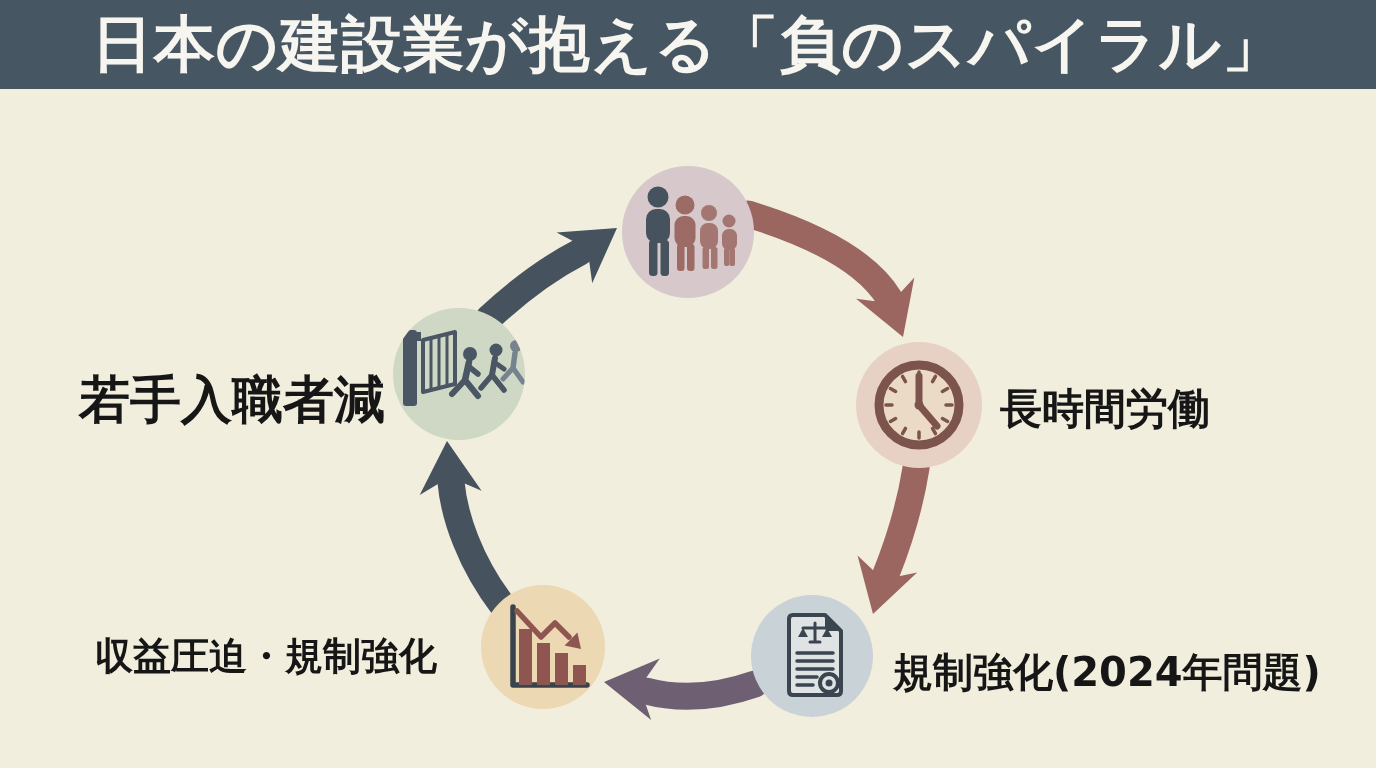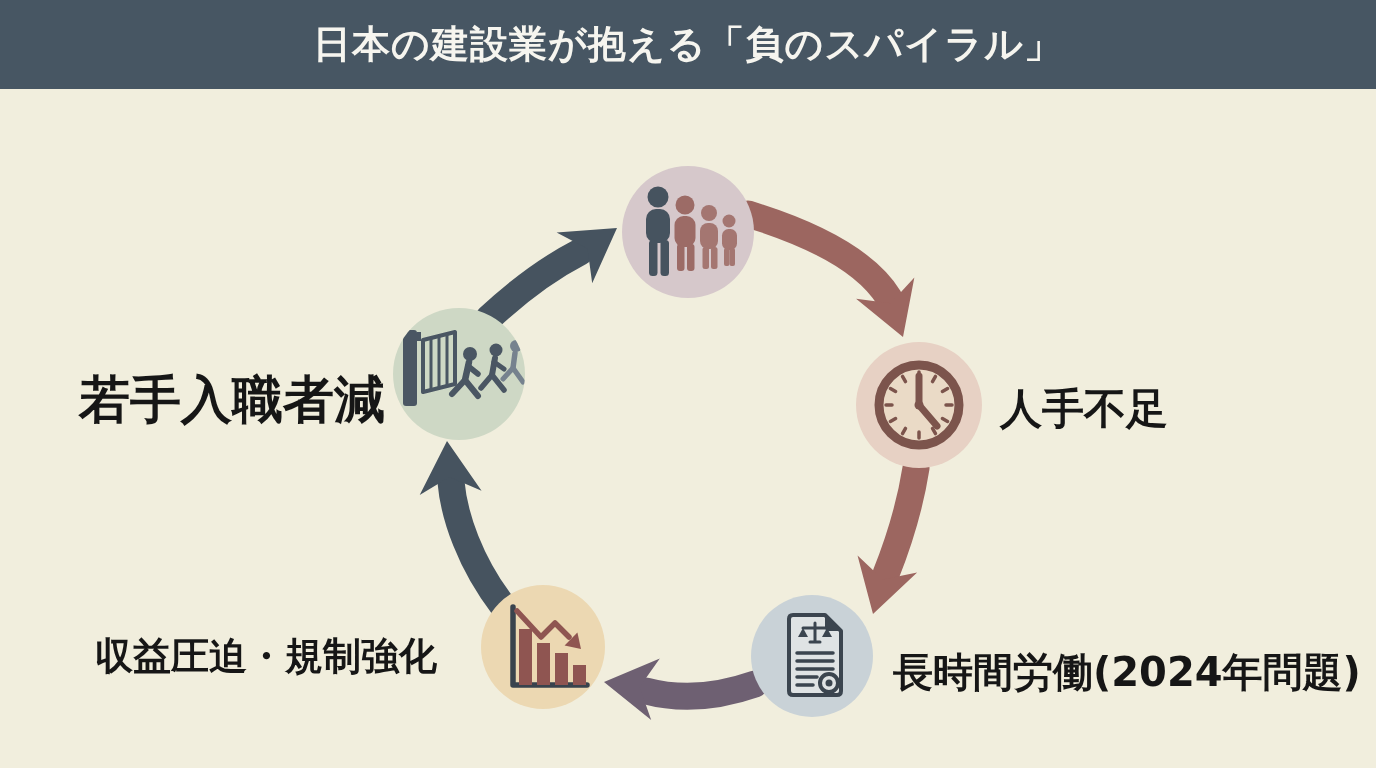--- a/index.html
+++ b/index.html
@@ -8,21 +8,21 @@
     background:var(--bg,#f1eedd);
     font-family:"DejaVu Sans","Liberation Sans",sans-serif;
   }
   
   .titlebar{
     position:absolute;top:0;left:0;width:100%;height:89px;
     background:var(--header_bg,#475663);
     display:flex;align-items:center;justify-content:center;
   }
   .titlebar h1{
-    margin:14px;font-size:38px;font-weight:800;letter-spacing:1px;
+    margin:14px;font-size:61px;font-weight:800;letter-spacing:1px;
     color:var(--title_ink,#f6f5ef);white-space:nowrap;
   }
   
   .arrows{position:absolute;left:0;top:0;z-index:1;}
   .arrow-band{fill:none;stroke-width:27;stroke-linecap:round;}
   .arrow-red  .arrow-band{stroke:var(--arrow_red,#9c6660);}
   .arrow-red  .arrow-head{fill:var(--arrow_red,#9c6660);}
   .arrow-purple .arrow-band{stroke:var(--arrow_purple,#6e6072);}
   .arrow-purple .arrow-head{fill:var(--arrow_purple,#6e6072);}
   .arrow-slate .arrow-band{stroke:var(--arrow_slate,#46535f);}
@@ -189,18 +189,18 @@
         <path class="gate-stroke" stroke-width="5" d="M101 54 L111 61"></path>
       </g>
       <g>
         <circle class="gate-fill-light" cx="123" cy="38" r="6"></circle>
         <path class="gate-stroke-light" stroke-width="5.5" d="M122 45 L120 60"></path>
         <path class="gate-stroke-light" stroke-width="5" d="M120 60 L130 74 M120 60 L110 71"></path>
       </g>
     </svg>
   </div>
 
-  <div class="label label-right">人手不足</div>
-  <div class="label label-bottomright">長時間労働(2024年問題)</div>
+  <div class="label label-right">長時間労働</div>
+  <div class="label label-bottomright">規制強化(2024年問題)</div>
   <div class="label label-bottomleft">収益圧迫・規制強化</div>
   <div class="label label-left">若手入職者減</div>
 
 </div>
 
 </body></html>

